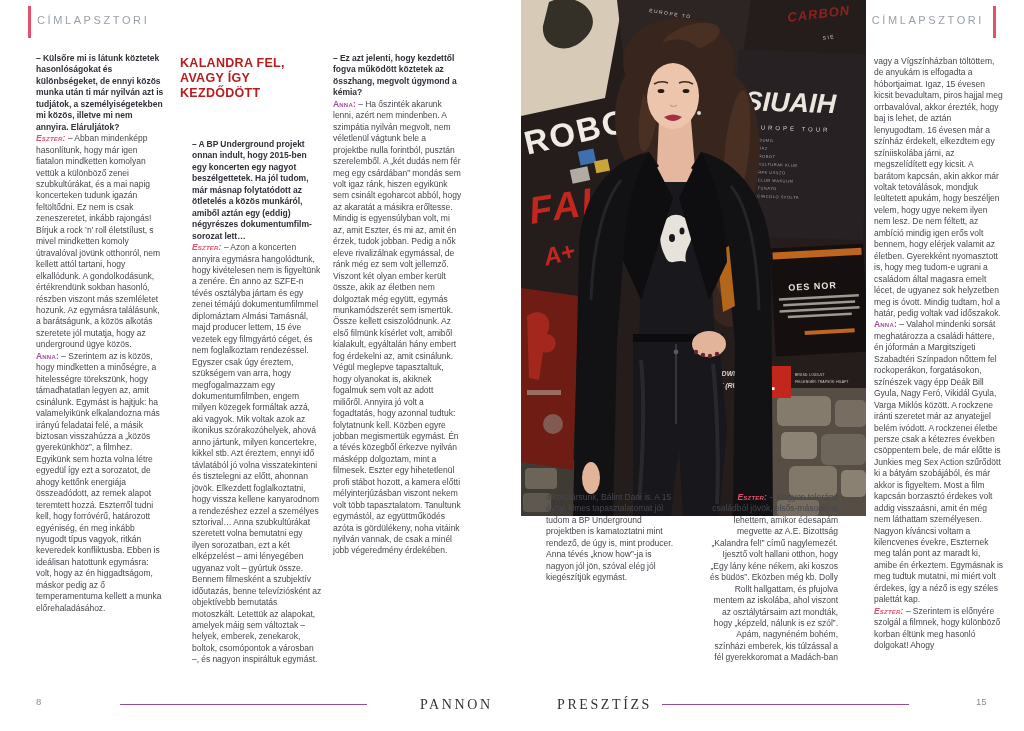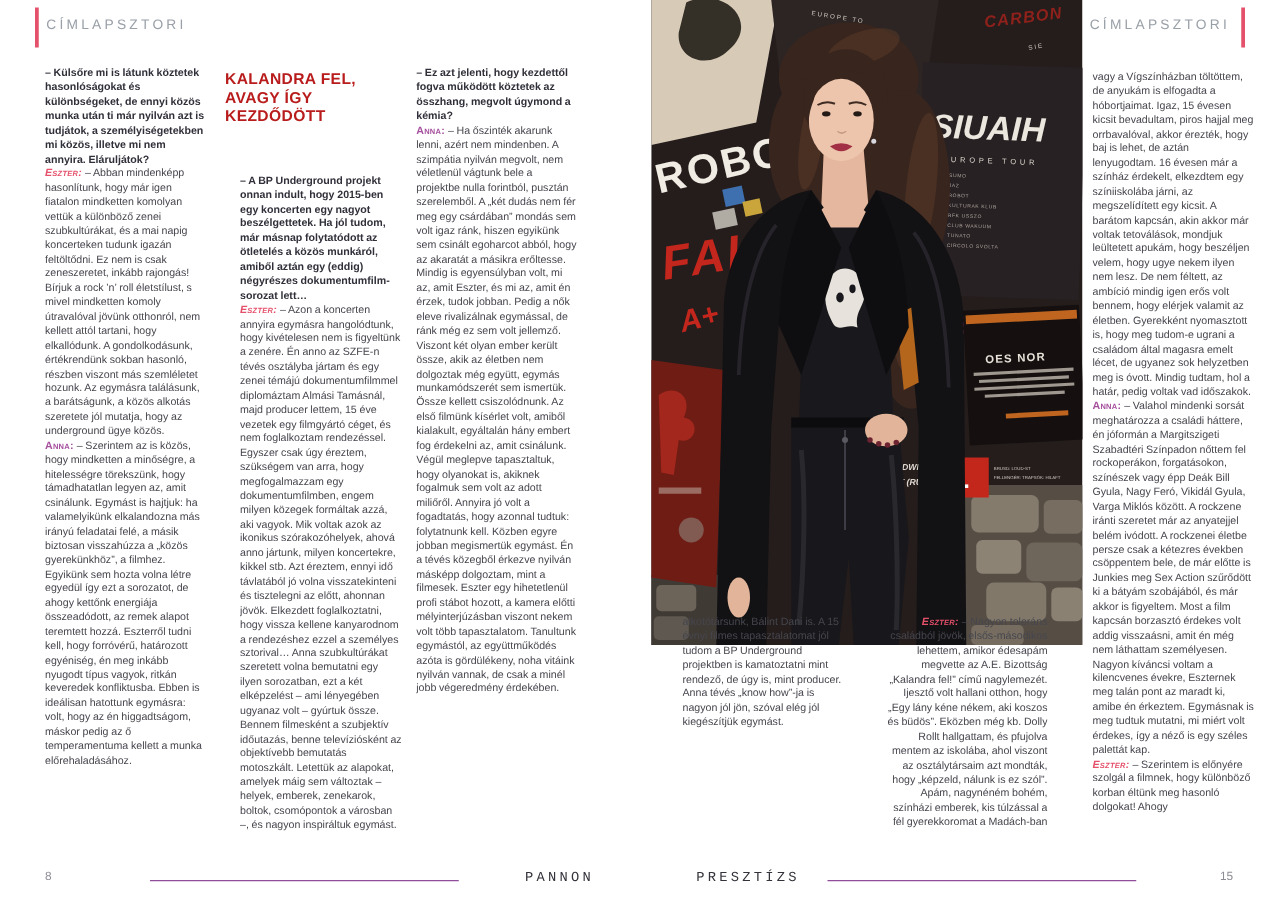--- a/index.html
+++ b/index.html
@@ -22,21 +22,21 @@
   .speaker.eszter{color:#e5506a;font-style:italic;}
   .speaker.anna{color:#a5509d;}
   .section-heading{
     position:absolute;left:180px;top:46px;width:132px;
     font-size:12.5px;line-height:15px;font-weight:bold;color:#b91c1c;letter-spacing:.3px;
   }
   
   .footer-num{position:absolute;font-size:9.5px;color:#8d8d95;}
   .footer-line{position:absolute;height:1px;background:#8f4d9a;}
   .brand{
-    position:absolute;font-family:Liberation Mono, monospace;font-size:11px;
+    position:absolute;font-family:Liberation Serif, serif;font-size:14px;
     letter-spacing:2.6px;color:#33333b;font-weight:500;
   }
   
   .photo{position:absolute;left:521px;top:0;width:345px;height:516px;}
   .photo svg{display:block;}
   .robot-text{font:bold 33px "Liberation Sans",sans-serif;fill:#f1ece3;letter-spacing:2px;}
   .fal-text{font:italic bold 38px "Liberation Sans",sans-serif;fill:#c2261c;letter-spacing:2px;}
   .fal-text2{font:italic bold 24px "Liberation Sans",sans-serif;fill:#c2261c;}
   .carbon-text{font:italic bold 13px "Liberation Sans",sans-serif;fill:#8e211b;letter-spacing:1px;}
   .tour-logo{font:italic bold 27px "Liberation Sans",sans-serif;fill:#ece7de;}

